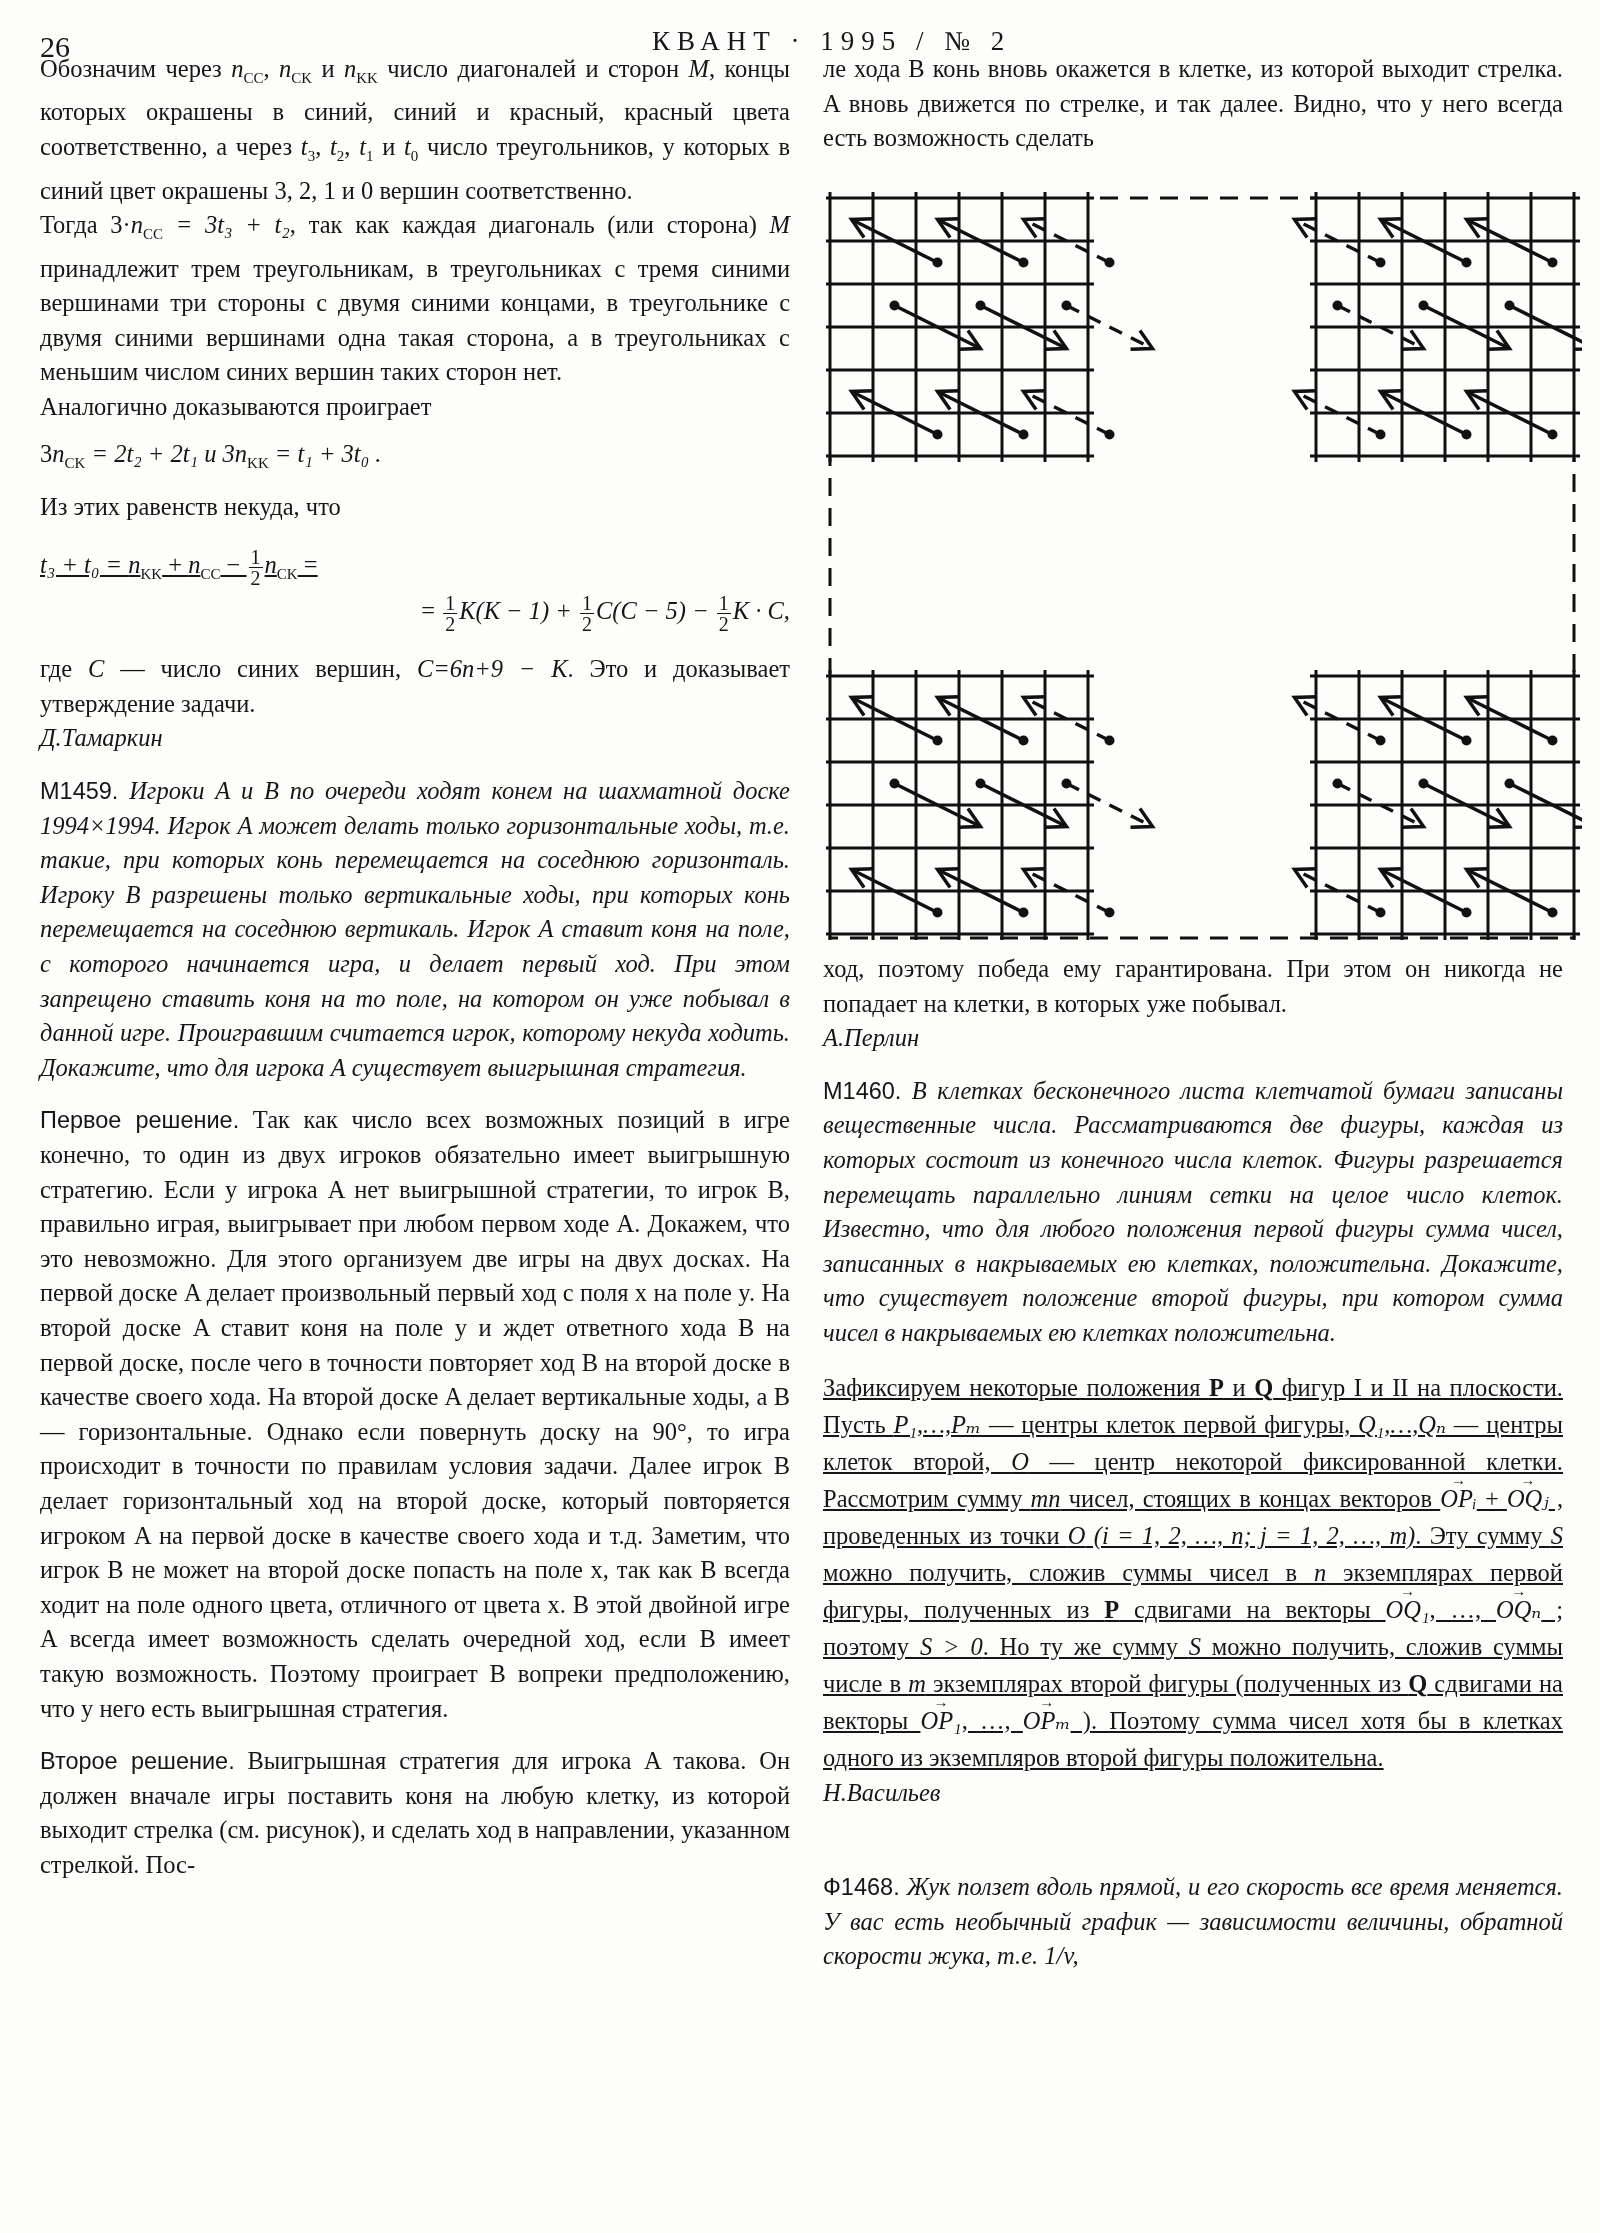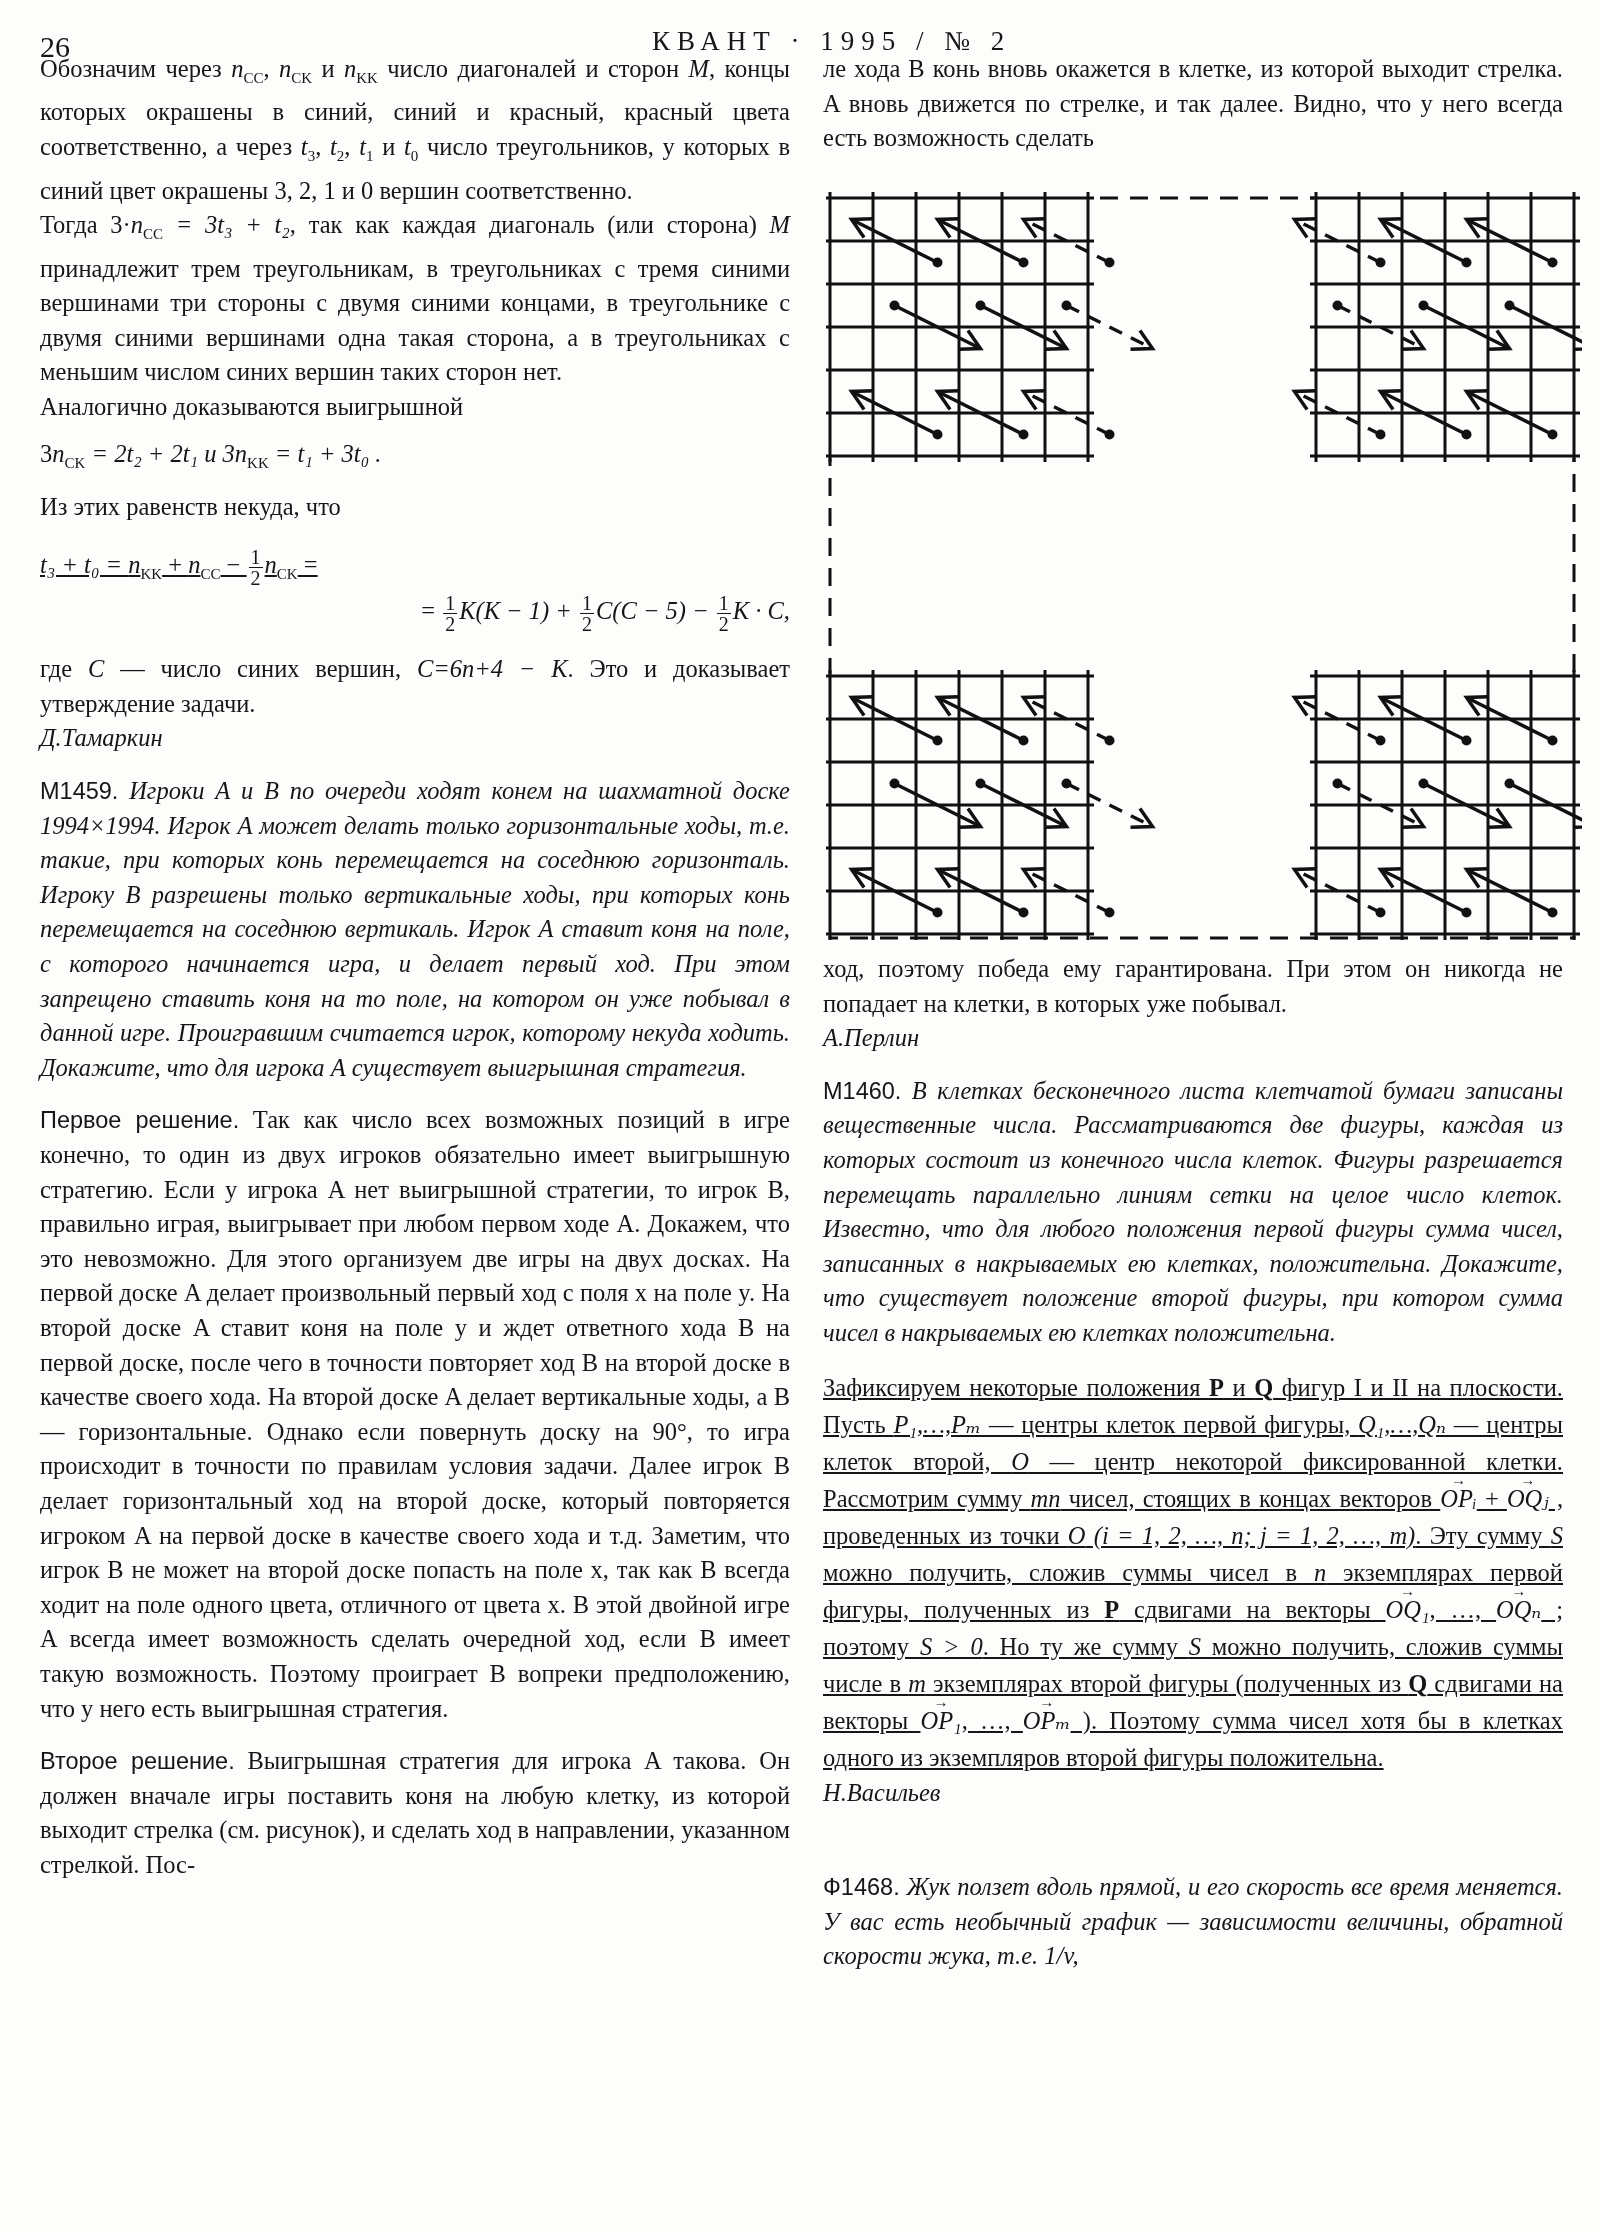--- a/index.html
+++ b/index.html
@@ -33,33 +33,33 @@
   <div class="page-num">26</div>
   <div class="running-head">КВАНТ · 1995 / № 2</div>
 
   <div class="col col-left">
     <p class="p">
       <span>Обозначим через </span><i>n</i><sub>CC</sub><span>, </span><i>n</i><sub>CK</sub><span> и </span><i>n</i><sub>KK</sub><span> число диагоналей и сторон </span><i>M</i><span>, концы которых окрашены в синий, синий и красный, красный цвета соответственно, а через </span><i>t</i><sub>3</sub><span>, </span><i>t</i><sub>2</sub><span>, </span><i>t</i><sub>1</sub><span> и </span><i>t</i><sub>0</sub><span> число треугольников, у которых в синий цвет окрашены 3, 2, 1 и 0 вершин соответственно.</span>
     </p>
     <p class="p">
       <span>Тогда 3·</span><i>n</i><sub>CC</sub><i> = 3t₃ + t₂</i><span>, так как каждая диагональ (или сторона) </span><i>M</i><span> принадлежит трем треугольникам, в треугольниках с тремя синими вершинами три стороны с двумя синими концами, в треугольнике с двумя синими вершинами одна такая сторона, а в треугольниках с меньшим числом синих вершин таких сторон нет.</span>
     </p>
-    <p class="p">Аналогично доказываются выигрышной</p>
+    <p class="p">Аналогично доказываются проиграет</p>
     <div class="eq-center">
       <span>3</span><i>n</i><sub>CK</sub><i> = 2t₂ + 2t₁  и  3</i><i>n</i><sub>KK</sub><i> = t₁ + 3t₀ .</i>
     </div>
     <p class="p">Из этих равенств некуда, что</p>
     <div class="eq-left">
       <i>t₃ + t₀ = </i><i>n</i><sub>KK</sub><span> + </span><i>n</i><sub>CC</sub><span> − </span><span class="frac"><span class="num">1</span><span>2</span></span><i>n</i><sub>CK</sub><span> =</span>
     </div>
     <div class="eq-right">
       <span>= </span><span class="frac"><span class="num">1</span><span>2</span></span><i>K(K − 1) + </i><span class="frac"><span class="num">1</span><span>2</span></span><i>C(C − 5) − </i><span class="frac"><span class="num">1</span><span>2</span></span><i>K · C,</i>
     </div>
     <p class="p">
-      <span>где </span><i>C</i><span> — число синих вершин, </span><i>C=6n+4 − K</i><span>. Это и доказывает утверждение задачи.</span>
+      <span>где </span><i>C</i><span> — число синих вершин, </span><i>C=6n+9 − K</i><span>. Это и доказывает утверждение задачи.</span>
     </p>
     <p class="author">Д.Тамаркин</p>
     <div class="gap"></div>
     <p class="p">
       <span class="label">М1459.</span><i> Игроки А и В по очереди ходят конем на шахматной доске 1994×1994. Игрок А может делать только горизонтальные ходы, т.е. такие, при которых конь перемещается на соседнюю горизонталь. Игроку В разрешены только вертикальные ходы, при которых конь перемещается на соседнюю вертикаль. Игрок А ставит коня на поле, с которого начинается игра, и делает первый ход. При этом запрещено ставить коня на то поле, на котором он уже побывал в данной игре. Проигравшим считается игрок, которому некуда ходить. Докажите, что для игрока А существует выигрышная стратегия.</i>
     </p>
     <div class="gap"></div>
     <p class="p">
       <span class="label">Первое решение.</span><span> Так как число всех возможных позиций в игре конечно, то один из двух игроков обязательно имеет выигрышную стратегию. Если у игрока A нет выигрышной стратегии, то игрок B, правильно играя, выигрывает при любом первом ходе A. Докажем, что это невозможно. Для этого организуем две игры на двух досках. На первой доске A делает произвольный первый ход с поля x на поле y. На второй доске A ставит коня на поле y и ждет ответного хода B на первой доске, после чего в точности повторяет ход B на второй доске в качестве своего хода. На второй доске A делает вертикальные ходы, а B — горизонтальные. Однако если повернуть доску на 90°, то игра происходит в точности по правилам условия задачи. Далее игрок B делает горизонтальный ход на второй доске, который повторяется игроком A на первой доске в качестве своего хода и т.д. Заметим, что игрок B не может на второй доске попасть на поле x, так как B всегда ходит на поле одного цвета, отличного от цвета x. В этой двойной игре A всегда имеет возможность сделать очередной ход, если B имеет такую возможность. Поэтому проиграет B вопреки предположению, что у него есть выигрышная стратегия.</span>
     </p>

